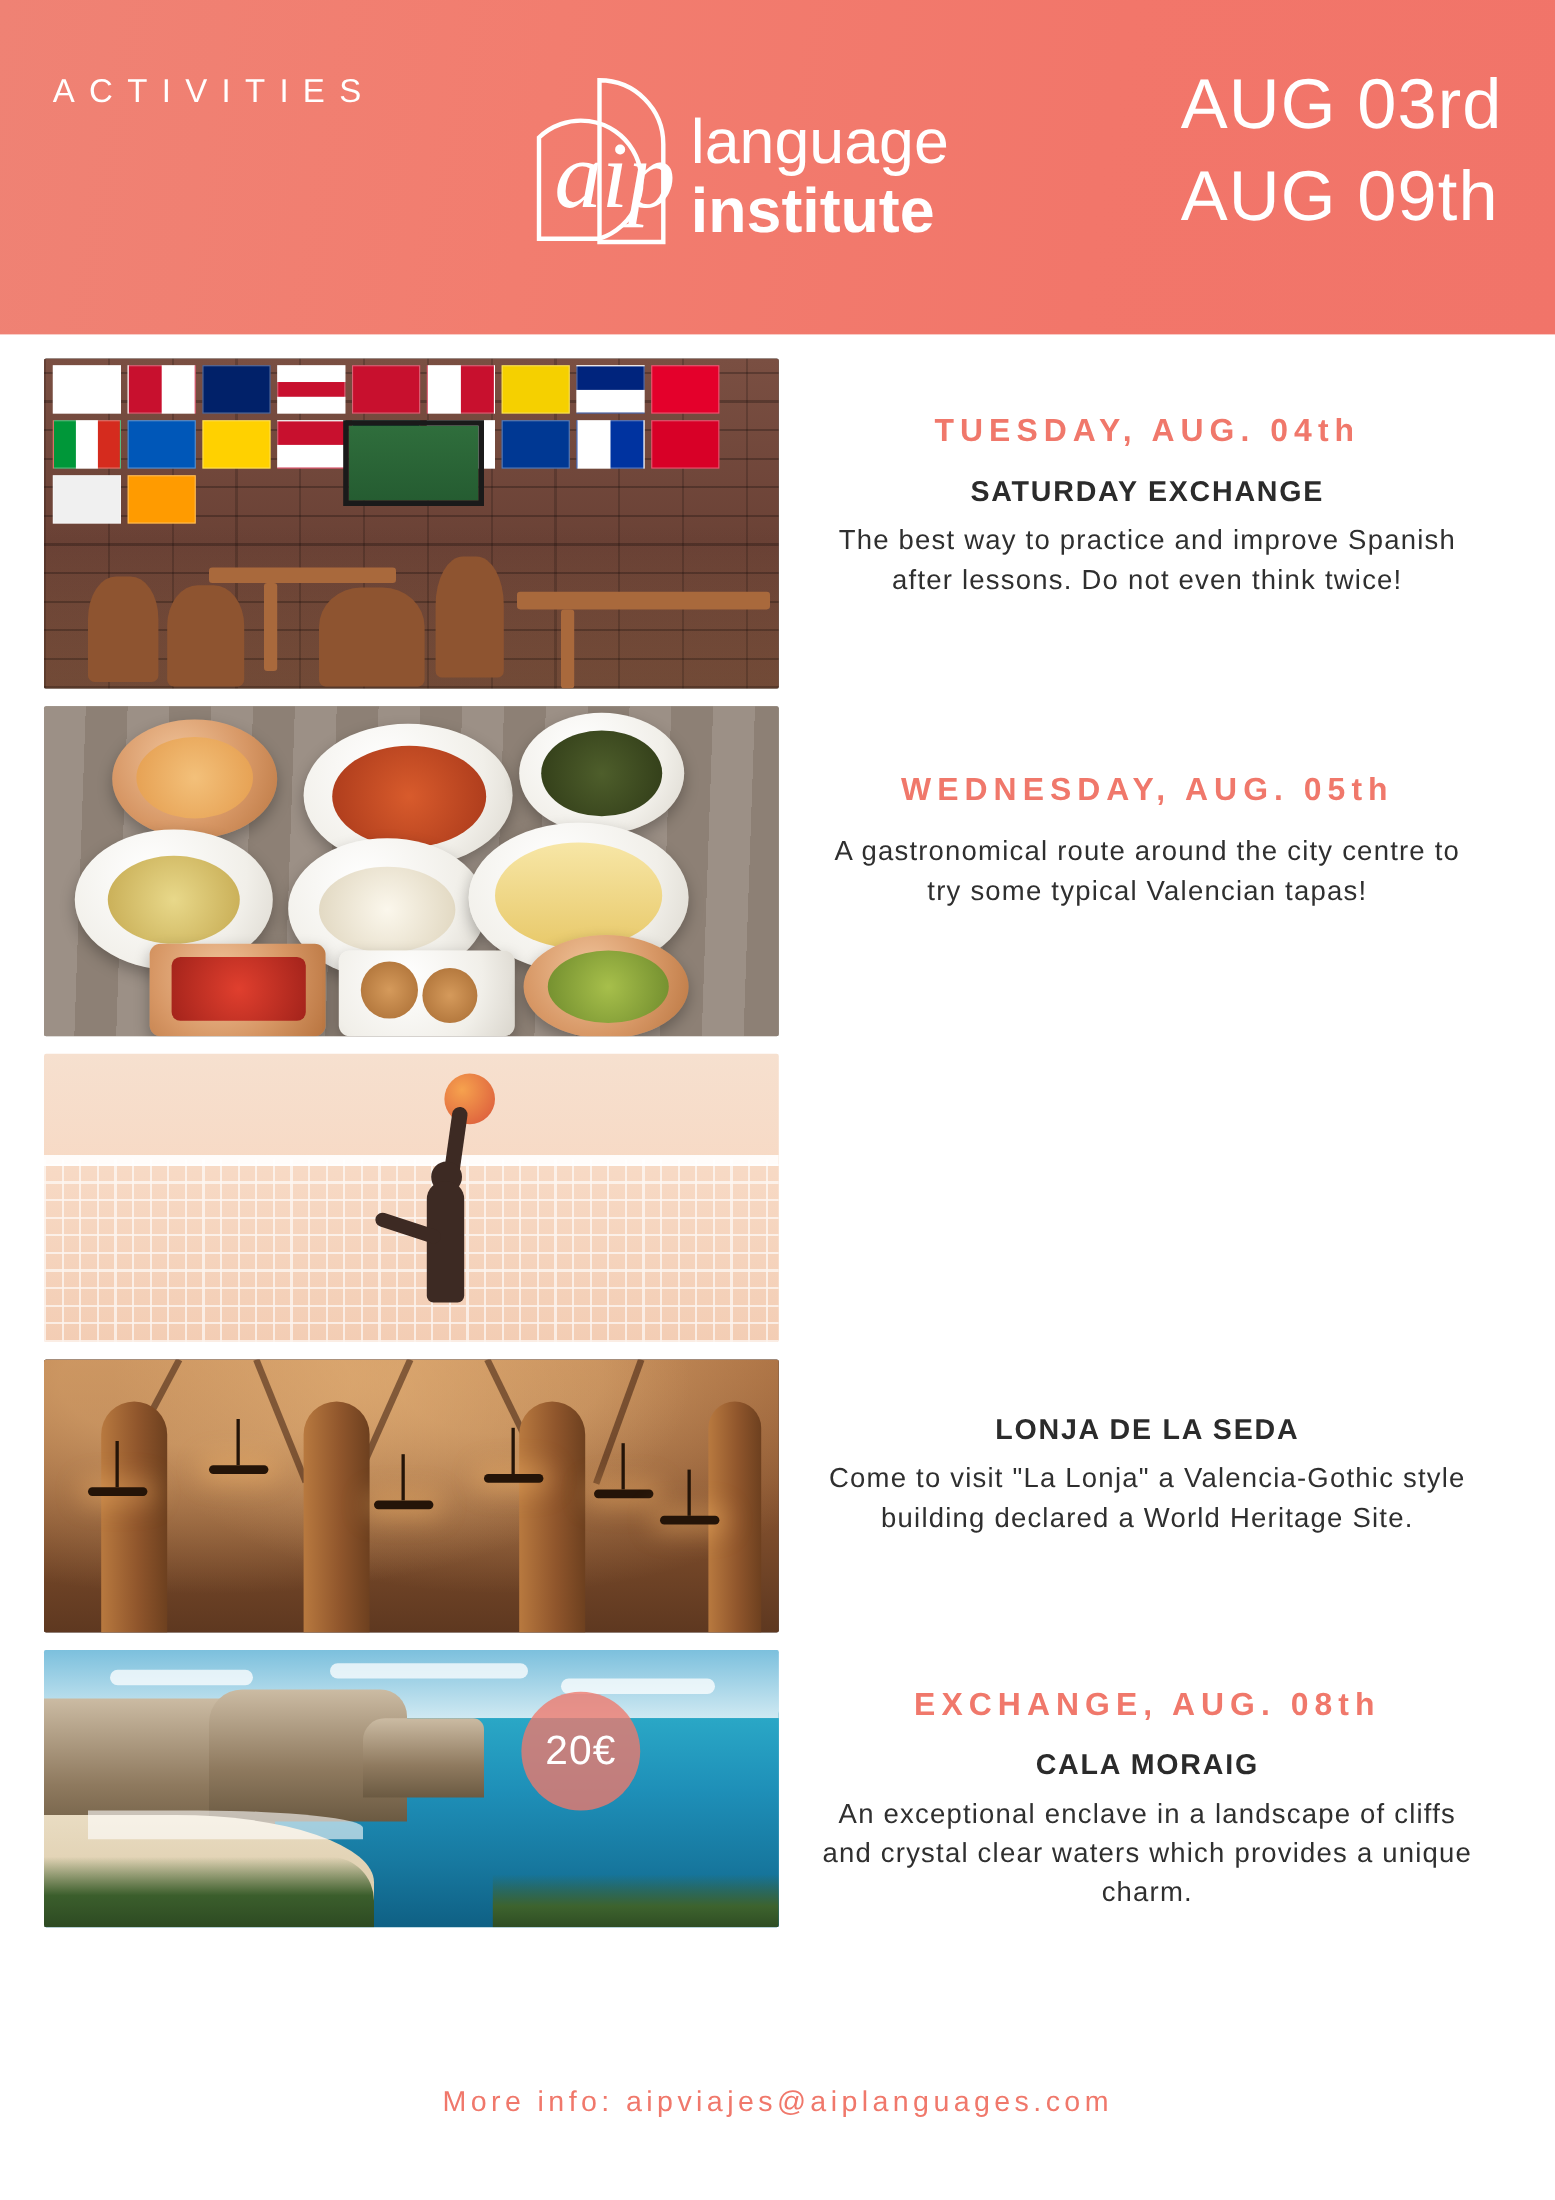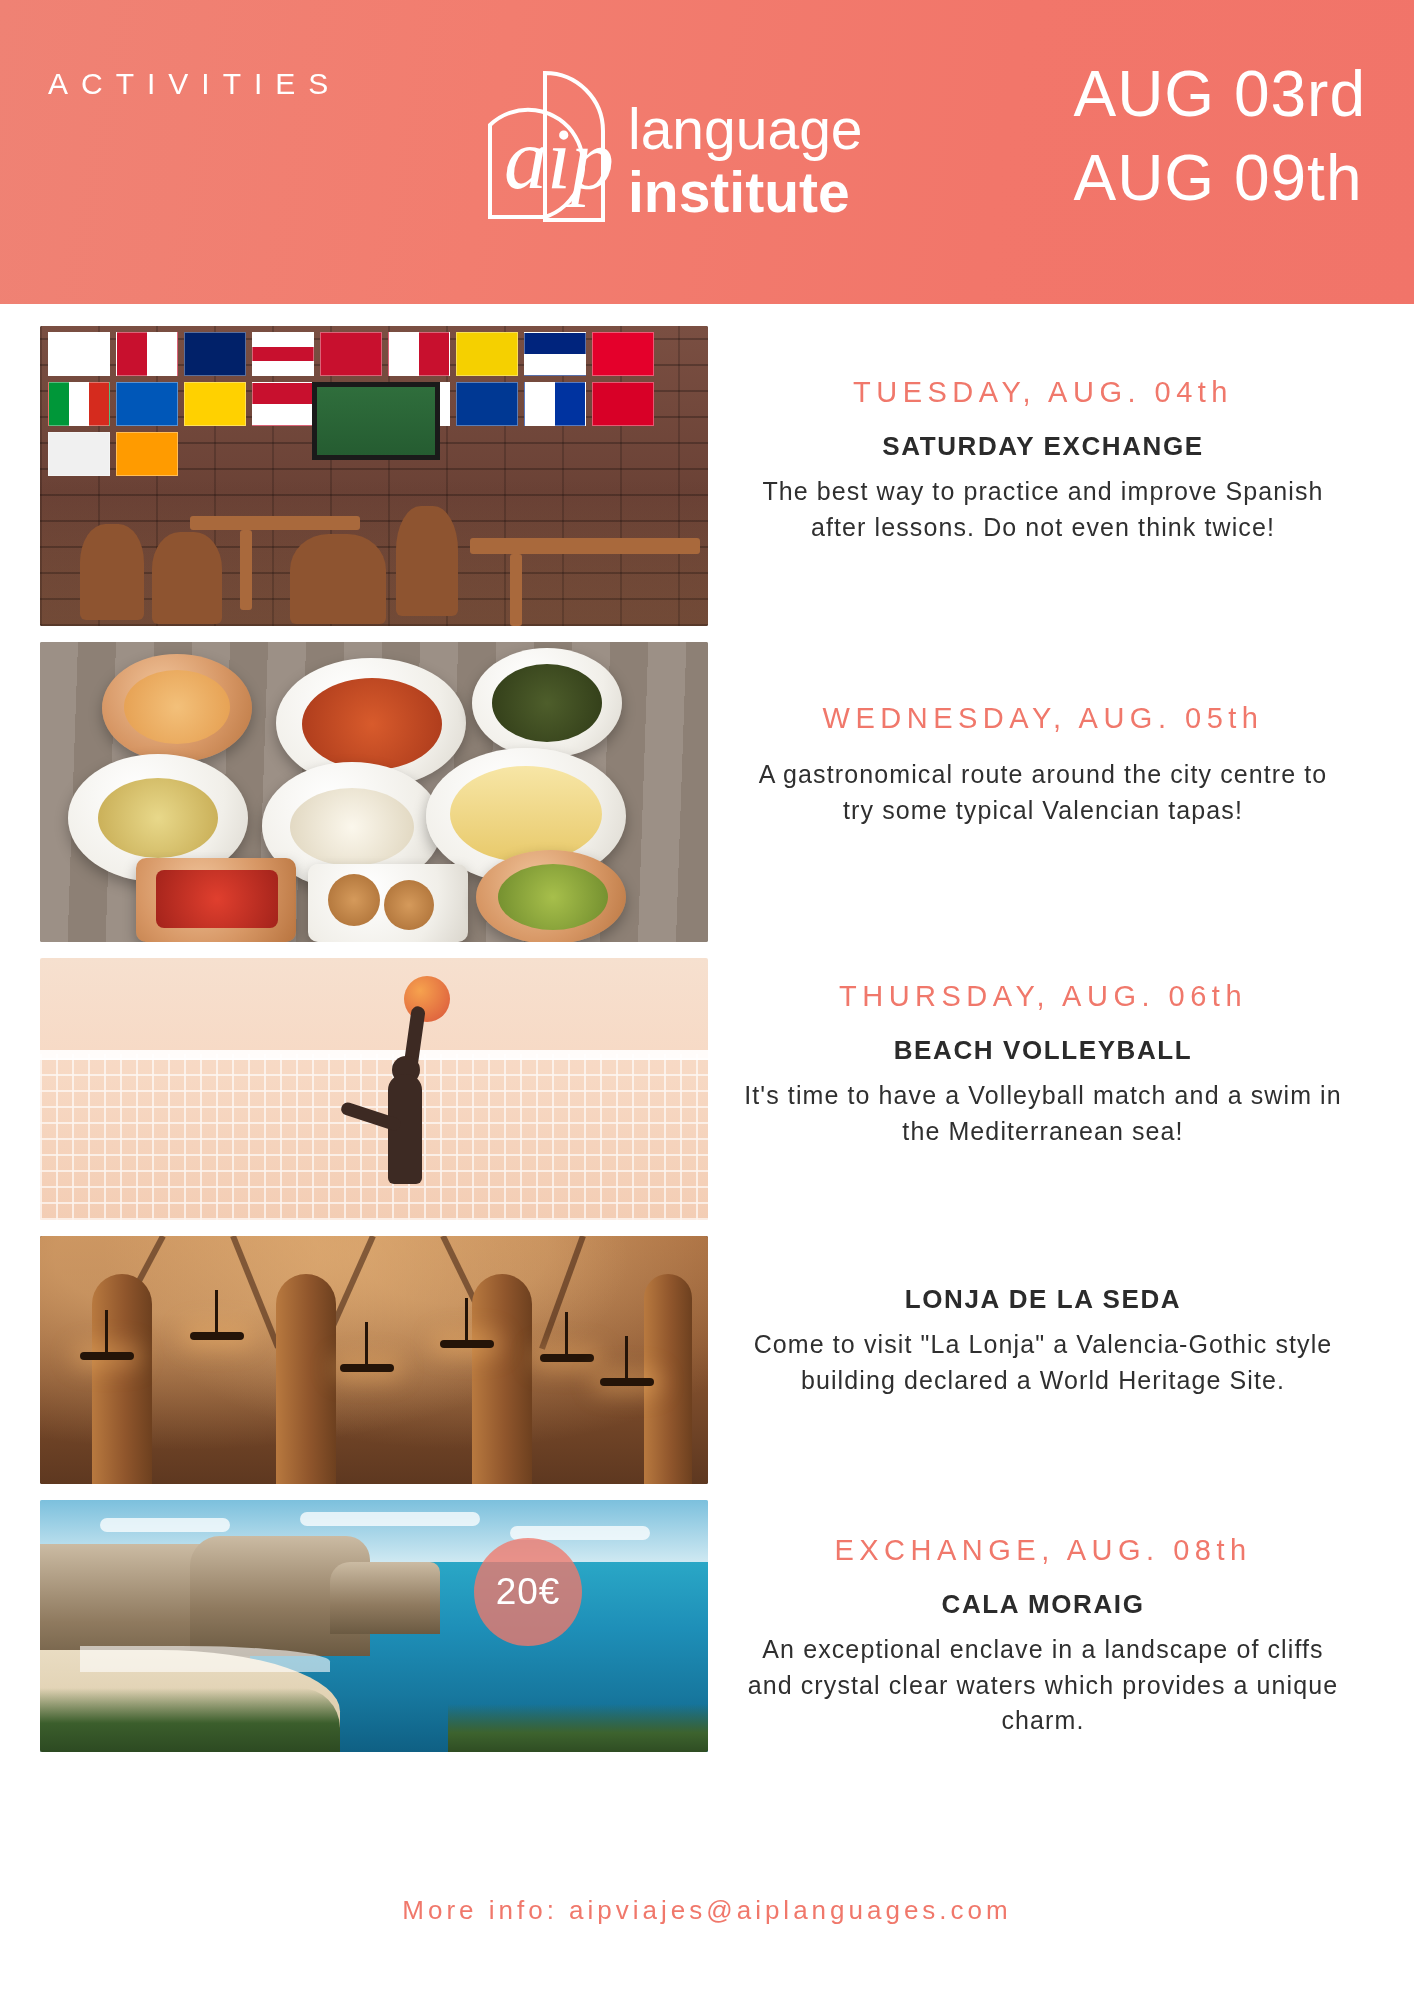--- a/index.html
+++ b/index.html
@@ -103,21 +103,21 @@
     overflow: hidden;
   }
   .text-col {
     flex: 1;
     padding: 0 38px 0 10px;
     text-align: center;
   }
   .day {
     color: #f0786b;
     font-size: 29px;
-    font-weight: 400;
+    font-weight: 700;
     letter-spacing: 5.5px;
     margin: 0 0 22px 0;
   }
   .act-title {
     color: #2b2b2b;
     font-size: 26px;
     font-weight: 700;
     letter-spacing: 1.6px;
     margin: 0 0 12px 0;
   }
@@ -402,25 +402,20 @@
         <div class="tape"></div>
         <div class="player">
           <div class="ball"></div>
           <div class="arm-up"></div>
           <div class="head"></div>
           <div class="torso"></div>
           <div class="arm-side"></div>
         </div>
       </div>
     </div>
-    <div class="text-col">
-      <div class="day">THURSDAY, AUG. 06th</div>
-      <div class="act-title">BEACH VOLLEYBALL</div>
-      <div class="act-desc">It's time to have a Volleyball match and a swim in the Mediterranean sea!</div>
-    </div>
   </div>
 
   <div class="row row-3">
     <div class="photo-col">
       <div class="photo ph-lonja">
         <div class="vault"></div>
         <div class="rib" style="left:120px; transform:rotate(28deg);"></div>
         <div class="rib" style="left:190px; transform:rotate(-22deg);"></div>
         <div class="rib" style="left:330px; transform:rotate(24deg);"></div>
         <div class="rib" style="left:400px; transform:rotate(-26deg);"></div>

